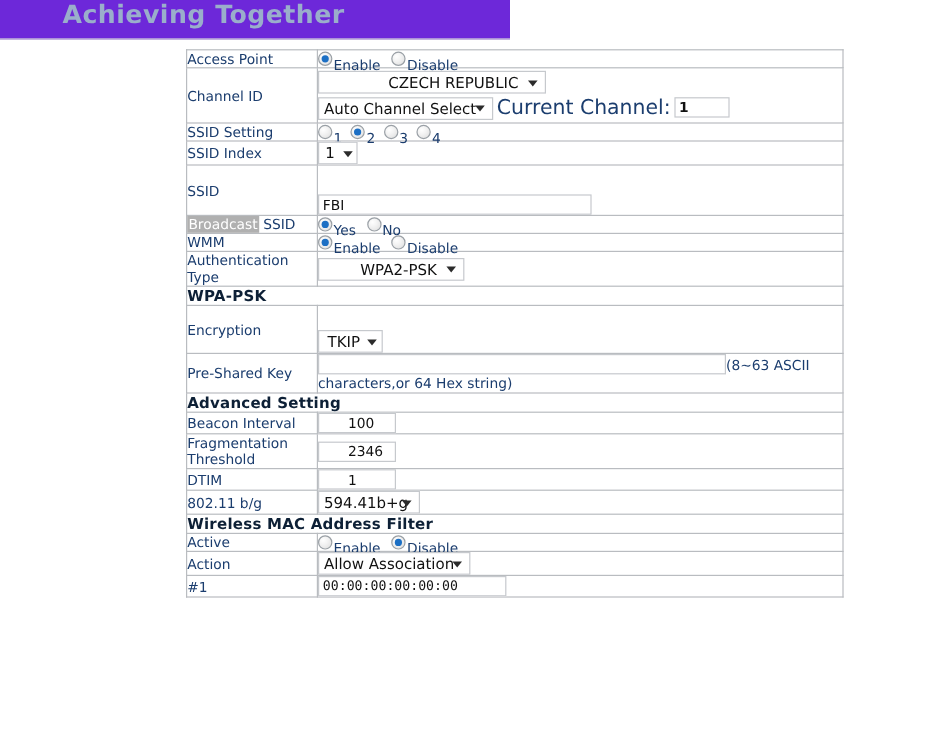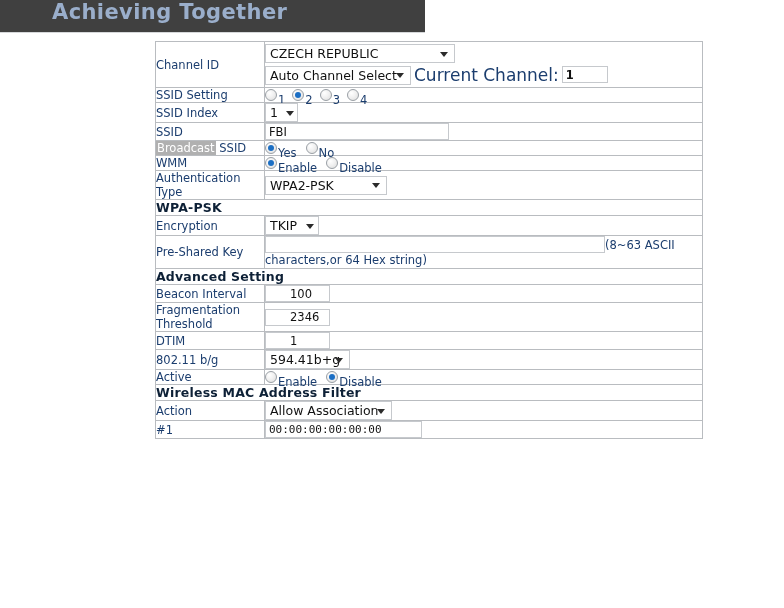--- a/index.html
+++ b/index.html
@@ -15,21 +15,21 @@
     font-size: 12px;
     color: #1b2a4a;
   }
 
   
   .banner {
     position: absolute;
     left: 0; top: 0;
     width: 425px;
     height: 32px;
-    background: #404040;
+    background: #6d28d9;
     border-bottom: 1px solid #d6d8da;
   }
   .banner-title {
     position: absolute;
     left: 52px;
     top: 0px;
     font-family: "DejaVu Sans", "Liberation Sans", sans-serif;
     font-size: 21px;
     font-weight: bold;
     color: #9aaecb;
@@ -119,35 +119,36 @@
     font-family: "DejaVu Sans", "Liberation Sans", sans-serif;
     font-size: 11.5px;
     color: #111111;
     border: 1px solid #c6c9cd;
     background: #ffffff;
     height: 17px;
     padding: 0 3px;
     box-sizing: border-box;
     outline: none;
   }
-  input.txt.ssid { width: 184px; }
+  input.txt.ssid { width: 228px; margin-top: 24px; }
   input.txt.chan { width: 46px; font-weight: bold; }
   input.txt.psk  { width: 340px; }
   input.txt.num  { width: 65px; padding-left: 24px; }
   input.txt.mac  { width: 157px; font-family: "DejaVu Sans Mono", "Liberation Mono", monospace; font-size: 11px; }
 
   
   .sel {
     display: inline-block;
     position: relative;
     border: 1px solid #c6c9cd;
     background: #ffffff;
     height: 19px;
     box-sizing: border-box;
     vertical-align: middle;
+    text-align: right;
   }
   .sel .selt {
     display: inline-block;
     font-size: 12.5px;
     color: #111111;
     padding: 1px 22px 0 4px;
     white-space: nowrap;
     line-height: 16px;
   }
   .sel .arrow {
@@ -156,21 +157,21 @@
     margin-top: -2px;
     width: 0; height: 0;
     border-left: 4.5px solid transparent;
     border-right: 4.5px solid transparent;
     border-top: 5px solid #2b2b2b;
   }
   .sel.w-country { width: 190px; }
   .sel.w-auto    { width: 146px; }
   .sel.w-idx     { width: 33px; }
   .sel.w-auth    { width: 122px; }
-  .sel.w-enc     { width: 54px; }
+  .sel.w-enc     { width: 54px; margin-top: 20px; }
   .sel.w-mode    { width: 85px; }
   .sel.w-action  { width: 127px; }
 
   .inline-lbl {
     font-size: 17px;
     color: #1b3d6e;
     vertical-align: middle;
     margin: 0 3px 0 3px;
   }
   .hint {
@@ -184,20 +185,28 @@
 <body>
 
 <div class="banner">
   <div class="banner-title">Achieving Together</div>
 </div>
 
 <div class="cfg-wrap">
 <table class="cfg">
 
   <tbody>
+        <tr>
+    <td class="lbl">Access Point</td>
+    <td class="val">
+      <span class="radio-grp">
+        <span class="rb on"></span><span class="rb-lbl">Enable</span><span class="rb"></span><span class="rb-lbl">Disable</span>
+      </span>
+    </td>
+  </tr>
 
   <tr>
     <td class="lbl">Channel ID</td>
     <td class="val row-stack">
       <div>
         <span class="sel w-country">
           <span class="selt">CZECH REPUBLIC</span>
           <span class="arrow"></span>
         </span>
       </div>
@@ -315,30 +324,30 @@
     <td class="lbl">802.11 b/g</td>
     <td class="val">
       <span class="sel w-mode">
         <span class="selt">594.41b+g</span>
         <span class="arrow"></span>
       </span>
     </td>
   </tr>
 
   <tr>
+    <td class="sect" colspan="2">Wireless MAC Address Filter</td>
+  </tr>
+
+  <tr>
     <td class="lbl">Active</td>
     <td class="val">
       <span class="radio-grp">
         <span class="rb"></span><span class="rb-lbl">Enable</span><span class="rb on"></span><span class="rb-lbl">Disable</span>
       </span>
     </td>
-  </tr>
-
-  <tr>
-    <td class="sect" colspan="2">Wireless MAC Address Filter</td>
   </tr>
 
   <tr>
     <td class="lbl">Action</td>
     <td class="val">
       <span class="sel w-action">
         <span class="selt">Allow Association</span>
         <span class="arrow"></span>
       </span>
     </td>

